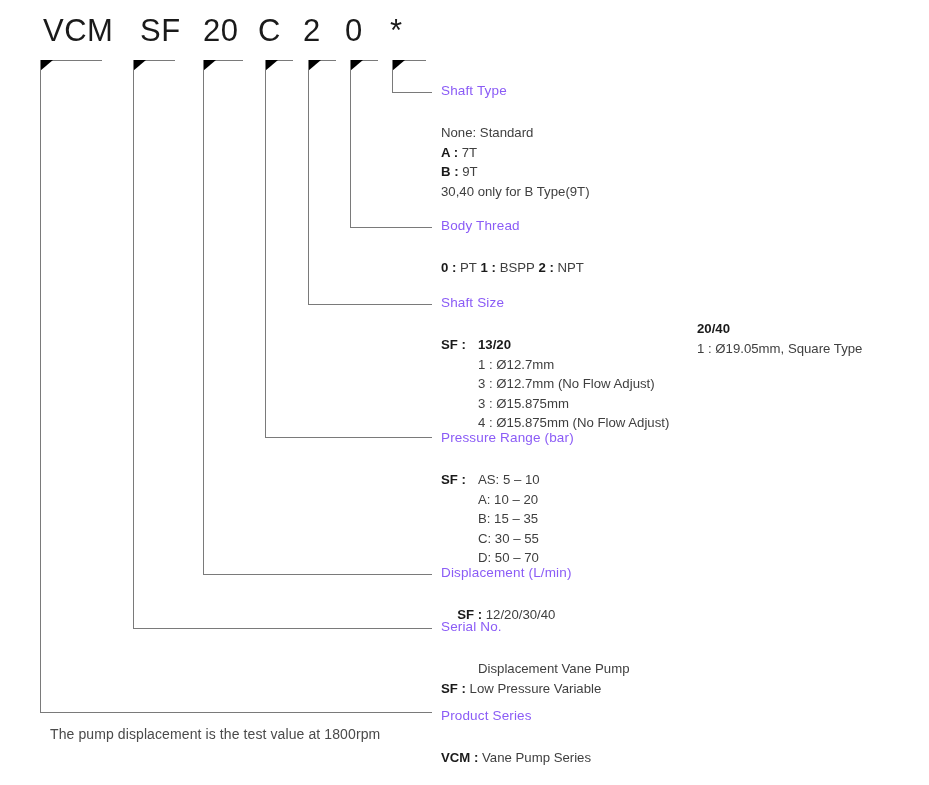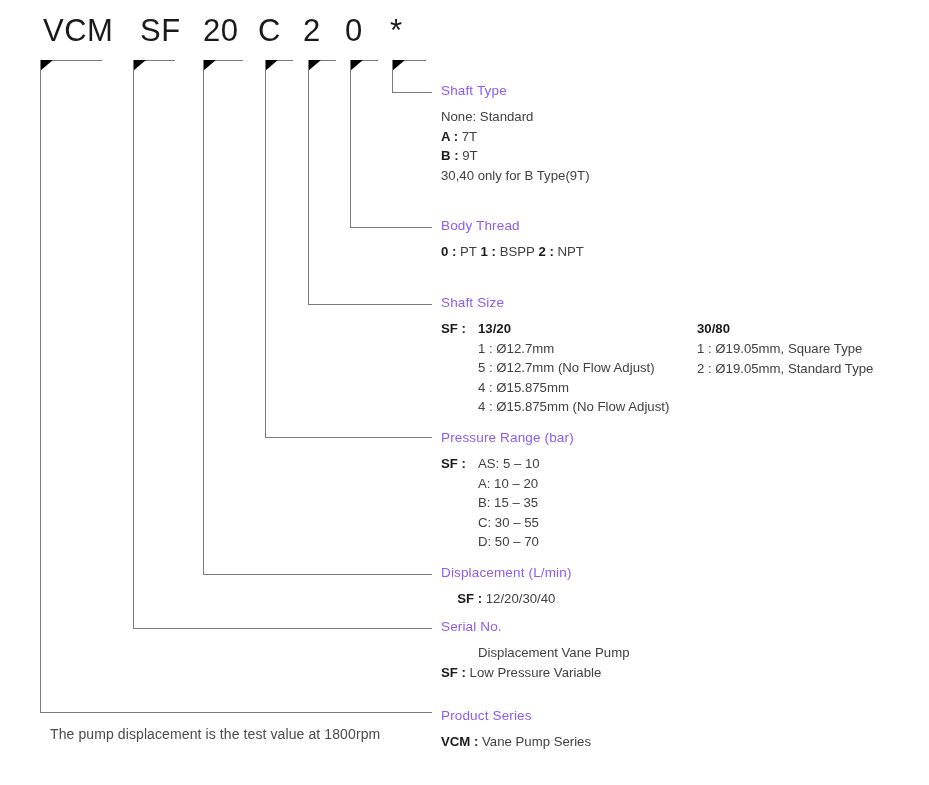--- a/index.html
+++ b/index.html
@@ -48,21 +48,21 @@
   }
   .block-title {
     color: #8b5cf6;
     font-size: 13.5px;
     font-weight: 400;
     letter-spacing: 0.15px;
     white-space: nowrap;
     line-height: 16px;
   }
   .block-body {
-    margin-top: 8px;
+    margin-top: 24px;
     font-size: 13.2px;
     color: #3f3f3f;
     line-height: 19.5px;
     white-space: nowrap;
   }
   .block-body .row { white-space: nowrap; }
   .bold { font-weight: 700; color: #1a1a1a; }
   .hang { padding-left: 37px; }
 
   
@@ -160,34 +160,33 @@
         <div class="row">30,40 only for B Type(9T)</div>
       </div>
     </div>
     <div class="block" style="top: 218px;">
       <div class="block-title">Body Thread</div>
       <div class="block-body">
         <div class="row"><span class="bold">0 : </span><span>PT</span><span class="bold">  1 : </span><span>BSPP</span><span class="bold">  2 : </span><span>NPT</span></div>
       </div>
     </div>
     <div class="col2" style="top: 319px;">
-      <div class="hd">30/80</div>
+      <div class="hd">20/40</div>
       <div class="row">1 : Ø19.05mm, Square Type</div>
-      <div class="row">2 : Ø19.05mm, Standard Type</div>
     </div>
     <div class="block" style="top: 295px;">
       <div class="block-title">Shaft Size</div>
       <div class="block-body">
         <div class="kv">
           <span class="k">SF :</span>
           <span class="v bold">13/20</span>
         </div>
         <div class="row hang">1 : Ø12.7mm</div>
-        <div class="row hang">5 : Ø12.7mm  (No Flow Adjust)</div>
-        <div class="row hang">4 : Ø15.875mm</div>
+        <div class="row hang">3 : Ø12.7mm  (No Flow Adjust)</div>
+        <div class="row hang">3 : Ø15.875mm</div>
         <div class="row hang">4 : Ø15.875mm  (No Flow Adjust)</div>
       </div>
     </div>
     <div class="block" style="top: 430px;">
       <div class="block-title">Pressure Range (bar)</div>
       <div class="block-body">
         <div class="kv">
           <span class="k">SF :</span>
           <span class="v">AS: 5 – 10</span>
         </div>

